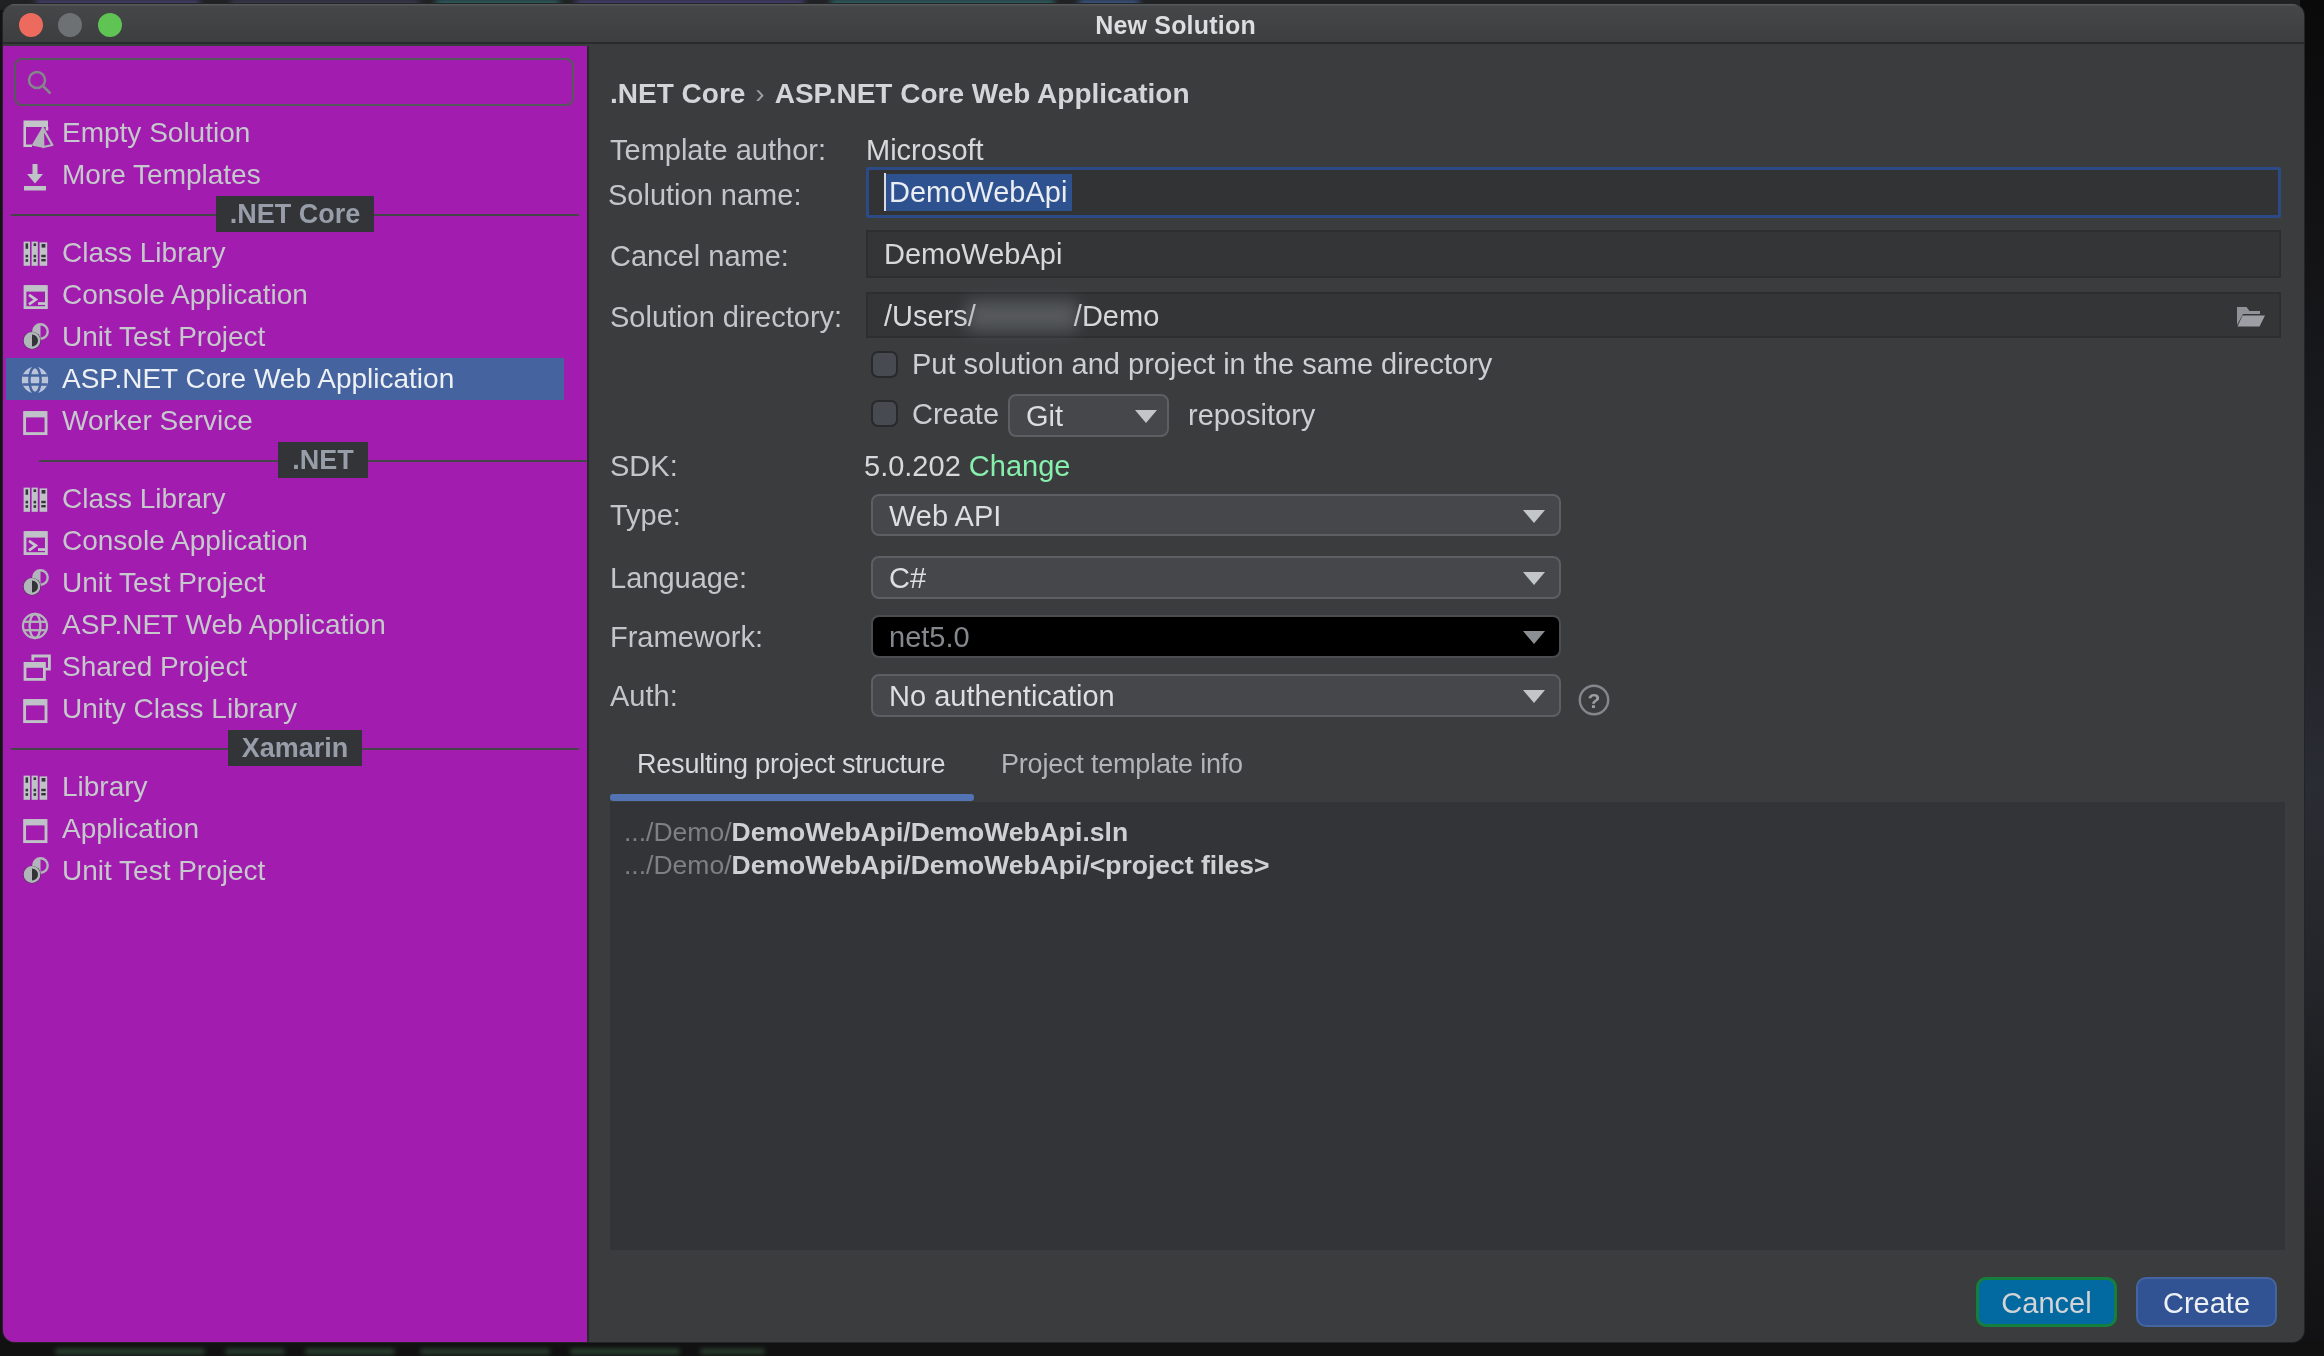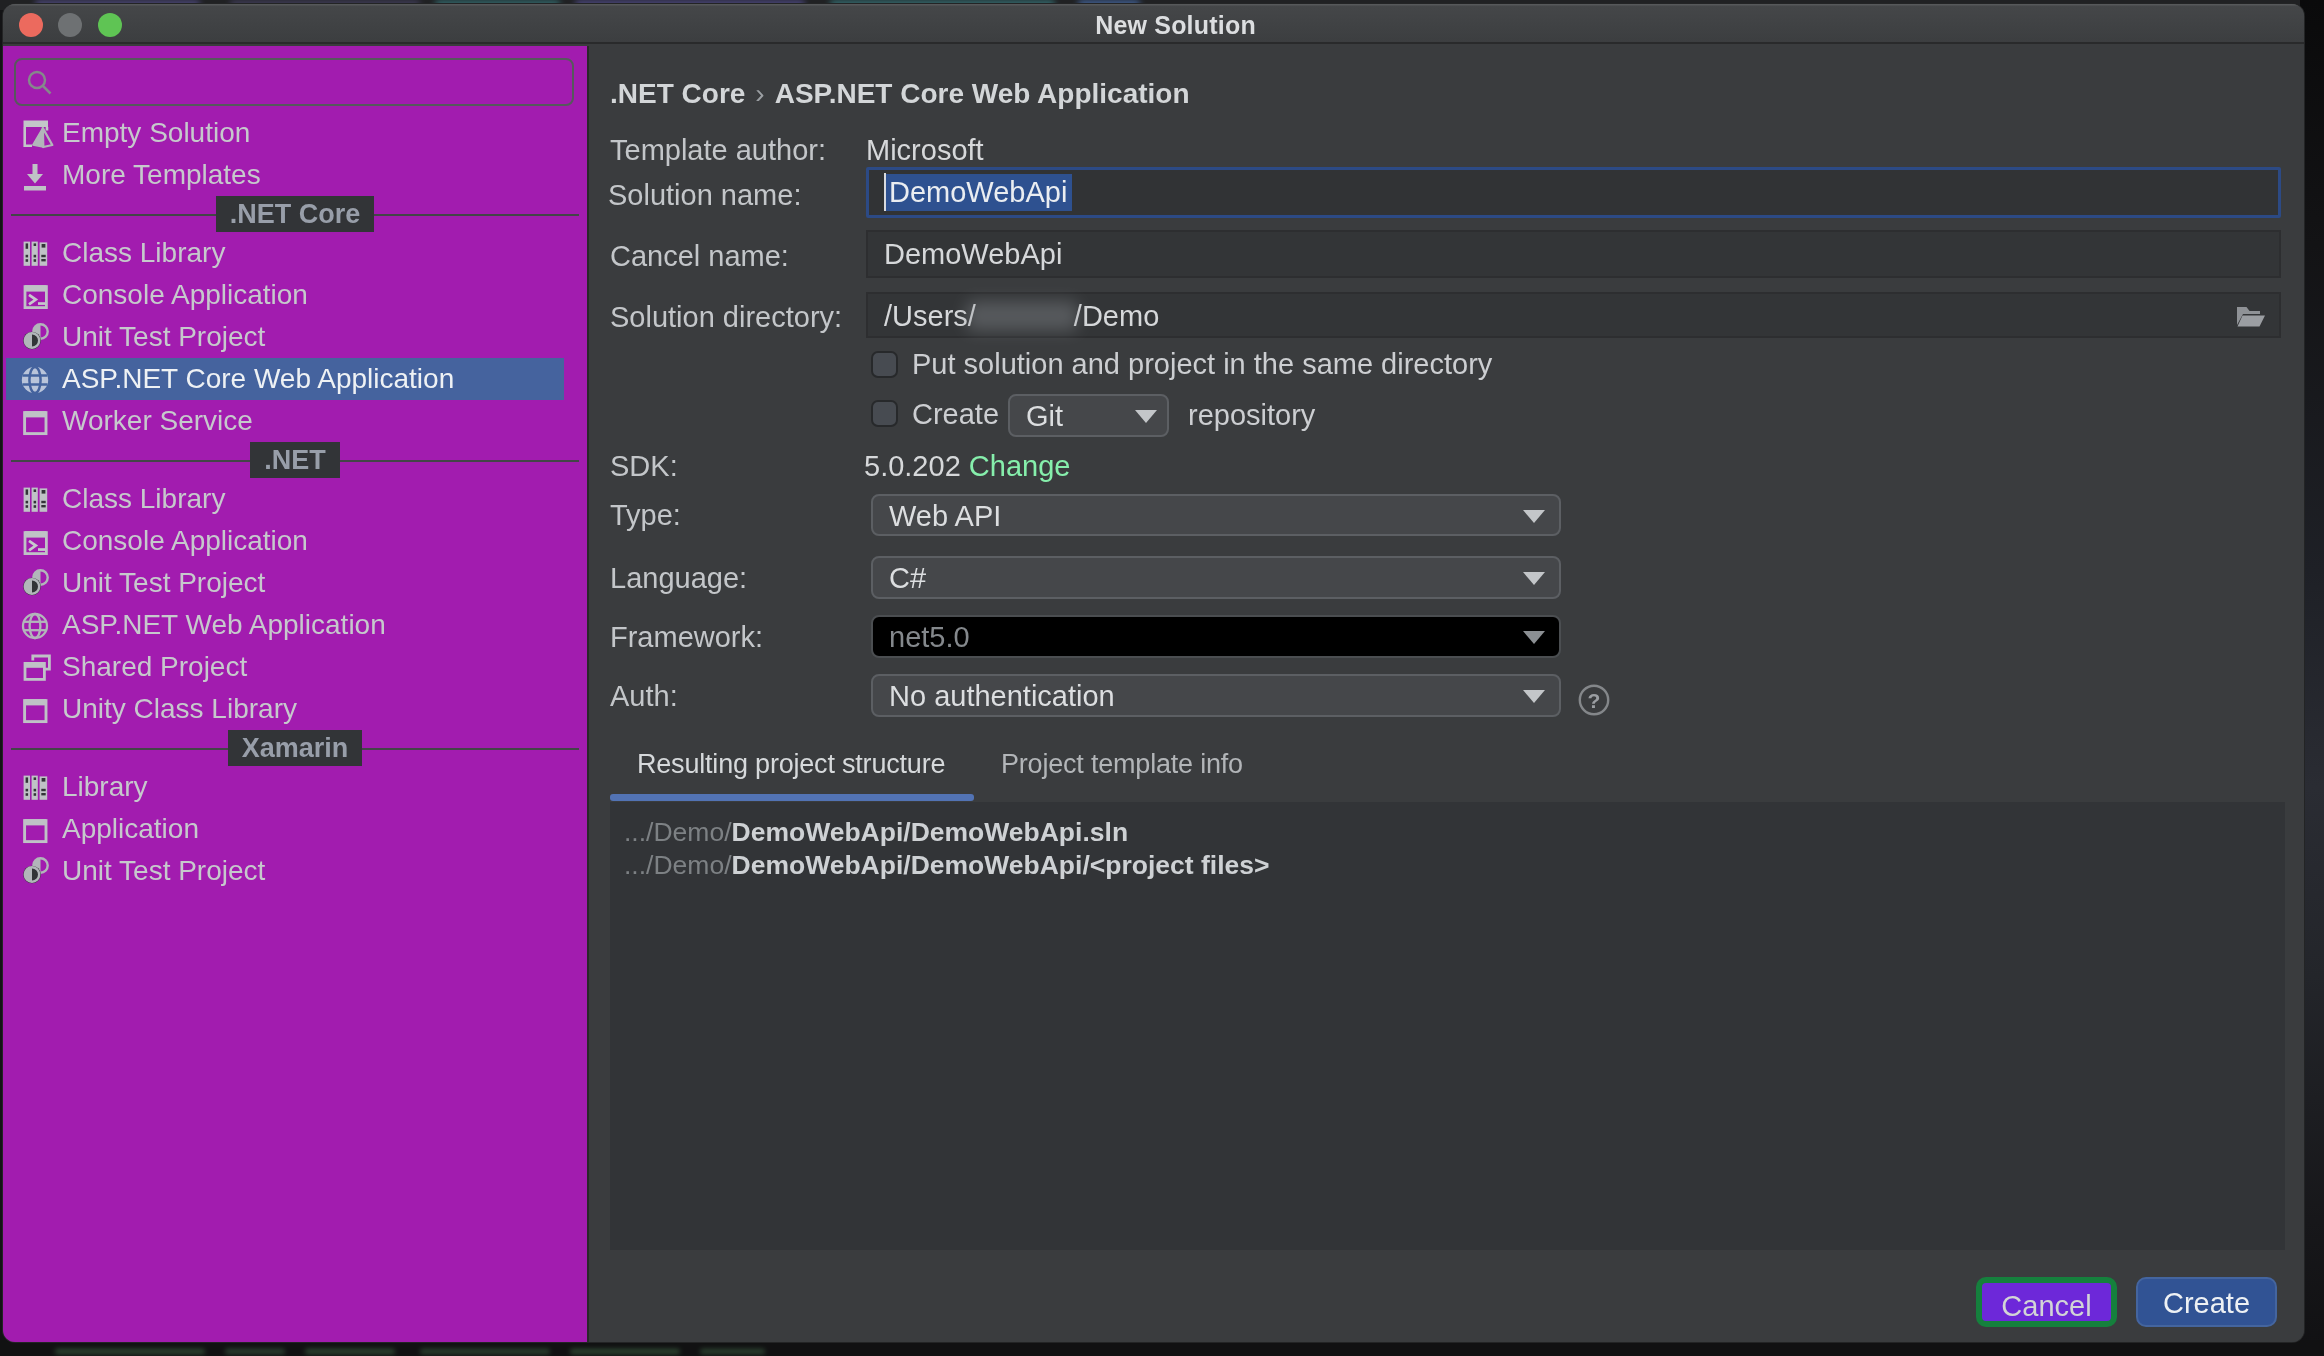--- a/index.html
+++ b/index.html
@@ -68,21 +68,21 @@
 .dd.dis .dtxt { color:#84888c; }
 .dd.dis .arr { border-top-color:#8b8f93; }
 
 #link { color:#86efac; }
 #tabunder { position:absolute; left:21px; top:748px; width:364px; height:7px; border-radius:3px; background:#5273b4; }
 #content { position:absolute; left:21px; top:756px; width:1675px; height:448px; background:#323437; }
 #content .pl { position:absolute; left:14px; font-size:26.5px; color:#7d8184; white-space:nowrap; }
 #content .pl b { color:#ced1d4; font-weight:bold; }
 
 .btn { position:absolute; top:1231px; height:50px; border-radius:10px; font-size:29px; text-align:center; }
-#btnCancel { left:1387px; width:141px; background:#6d28d9; border:6px solid #15803d; color:#d2d4d6; line-height:46px; }
+#btnCancel { left:1387px; width:141px; background:#0369a1; border:3px solid #15803d; color:#d2d4d6; line-height:46px; }
 #btnCreate { left:1547px; width:141px; background:#315394; border:2px solid #44659f; color:#eef1f4; line-height:48px; }
 </style>
 </head>
 <body>
 <div id="bgtop">
   <div class="blob" style="left:35px;width:165px;background:#6b63b8;"></div>
   <div class="blob" style="left:230px;width:190px;background:#56507e;"></div>
   <div class="blob" style="left:435px;width:125px;background:#3f9ba0;"></div>
   <div class="blob" style="left:575px;width:230px;background:#6b63c0;"></div>
   <div class="blob" style="left:830px;width:225px;background:#43a3a8;"></div>
@@ -184,21 +184,21 @@
         </svg>
       <div class="txt">ASP.NET Core Web Application</div>
     </div>
     <div class="row" style="top:354px;">
       <svg class="ic" width="30" height="30" viewBox="0 0 30 30">
           <rect x="4.6" y="5.6" width="21.4" height="21" fill="none" stroke="#bfc2c6" stroke-width="2.9"></rect>
           <rect x="4.6" y="4.2" width="21.4" height="6.2" fill="#bfc2c6"></rect>
         </svg>
       <div class="txt">Worker Service</div>
     </div>
-    <div class="lhead" style="top:396px;"><span>.NET</span></div>
+    <div class="lhead" style="top:396px;margin-left:28px;"><span>.NET</span></div>
     <div class="row" style="top:432px;">
       <svg class="ic" width="30" height="30" viewBox="0 0 30 30">
           <g fill="#bfc2c6">
             <rect x="3.6" y="2.6" width="6.4" height="24.2"></rect>
             <rect x="11.6" y="2.6" width="6.2" height="24.2"></rect>
             <rect x="19.6" y="3.4" width="7.6" height="23.4"></rect>
           </g>
           <g fill="#323437">
             <rect x="5.6" y="4.4" width="2.5" height="5.4"></rect>
             <rect x="5.6" y="15.8" width="2.5" height="2.6"></rect>

